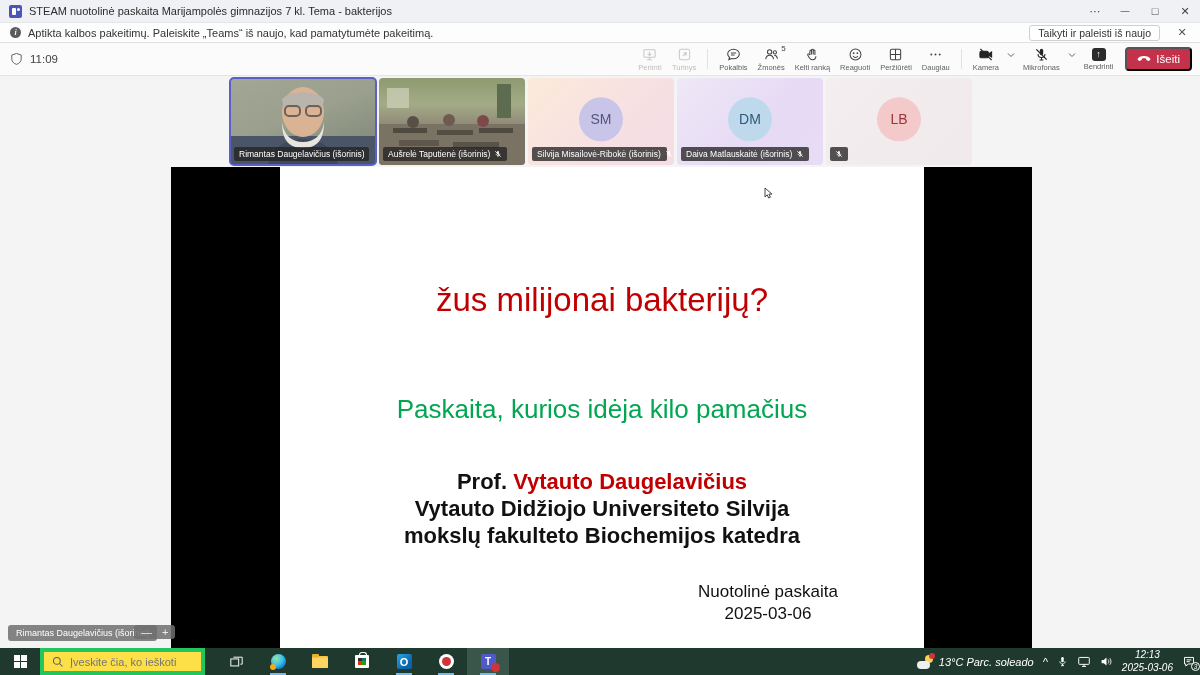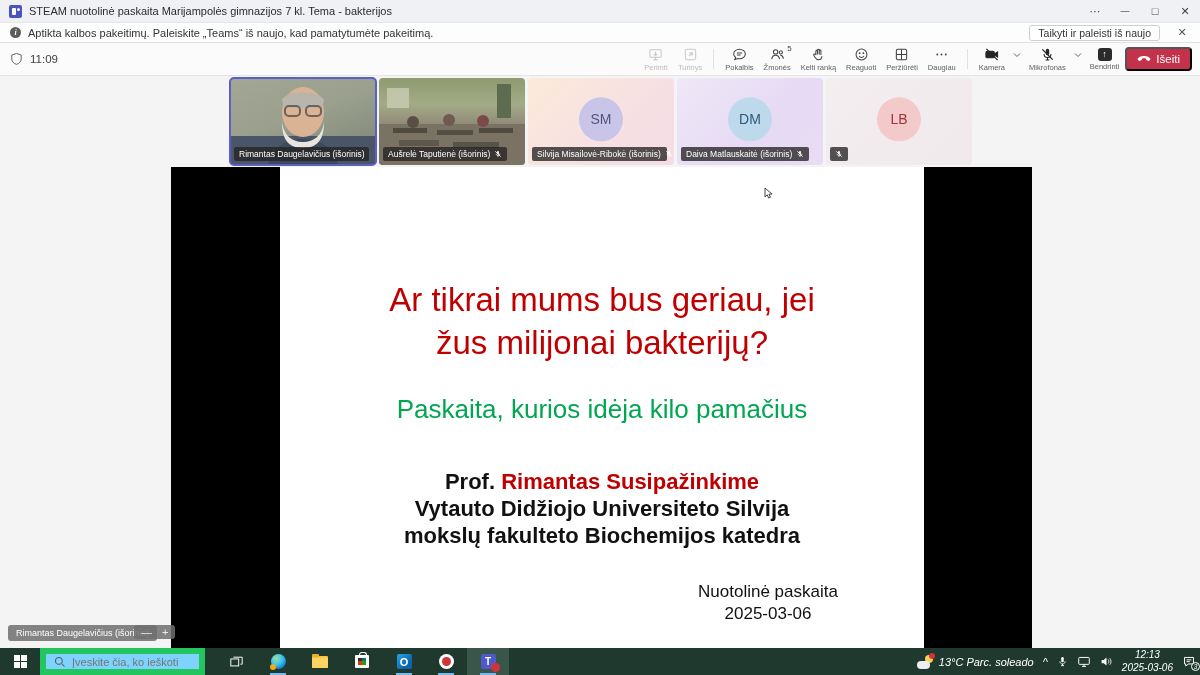--- a/index.html
+++ b/index.html
@@ -31,21 +31,21 @@
   .tlb-spacer { flex:1; }
   .tlb-right { display:flex; align-items:center; gap:2px; margin-right:8px; }
   .tlb-item { display:flex; flex-direction:column; align-items:center; justify-content:center; padding:1px 4px; min-width:32px; height:31px; }
   .tlb-item .lbl { font-size:7.5px; color:#616161; margin-top:1px; white-space:nowrap; }
   .tlb-item.disabled .lbl { color:#bdbdbd; }
   .tlb-sep { width:1px; height:20px; background:#e1e1e1; margin:0 5px; }
   .icon-badge { position:relative; }
   .icon-badge .badge { position:absolute; top:-3px; right:-7px; font-size:8px; color:#424242; }
   .chev { font-size:8px; color:#616161; padding:0 2px; margin-top:-9px; }
   .share-sq { width:14px; height:13px; background:#2b2b2b; border-radius:3px; display:flex; align-items:center; justify-content:center; color:#fff; font-size:9px; line-height:1; }
-  .leave-btn { background:#c4314b; color:#fff; border-radius:4px; height:24px; padding:0 10px; display:flex; align-items:center; gap:5px; font-size:11.5px; }
+  .leave-btn { background:#c4314b; color:#fff; border-radius:4px; height:24px; padding:0 10px; display:flex; align-items:center; gap:5px; font-size:11.5px; margin-left:6px; }
 
   
   .stage { position:absolute; left:0; top:77px; width:1200px; height:571px; background:#f4f4f4; }
 
   .filmstrip { position:absolute; left:230px; top:1px; display:flex; gap:3px; }
   .tile { width:146px; height:87px; border-radius:4px; position:relative; overflow:hidden;text-decoration:underline; }
   .tile.active { outline:2.5px solid #5b5fc7; outline-offset:-1px; }
   .name-pill { position:absolute; left:4px; bottom:4px; background:rgba(36,35,34,0.78); color:#fff; font-size:8.5px; padding:2px 5px; border-radius:2px; display:flex; align-items:center; gap:4px; max-width:135px; white-space:nowrap; }
   .mic-chip { position:absolute; left:4px; bottom:4px; background:rgba(36,35,34,0.78); padding:3px 5px; border-radius:2px; }
   .avatar { position:absolute; left:50%; top:50%; transform:translate(-50%,-56%); width:44px; height:44px; border-radius:50%; display:flex; align-items:center; justify-content:center; font-size:14px; font-weight:500; }
@@ -71,21 +71,21 @@
   .cursor { position:absolute; left:484px; top:20px; }
 
   .presenter-pill { position:absolute; left:8px; top:548px; background:rgba(110,110,110,0.85); color:#fff; font-size:9px; padding:3px 8px; border-radius:3px; }
   .zoom-pill { position:absolute; left:134px; top:548px; background:rgba(110,110,110,0.85); color:#eee; font-size:11px; padding:1px 7px; border-radius:3px; display:flex; gap:10px; }
 
   
   .taskbar { position:absolute; left:0; top:648px; width:1200px; height:27px; background:#20392f; display:flex; align-items:stretch; }
   .start-btn { width:40px; display:flex; align-items:center; justify-content:center; }
   .win-logo { display:grid; grid-template-columns:6px 6px; grid-template-rows:6px 6px; gap:1px; }
   .win-logo span { background:#fff; }
-  .search-box { width:165px; background:#7dd3fc; display:flex; align-items:center; border:6px solid #22c55e; }
+  .search-box { width:165px; background:#fde047; display:flex; align-items:center; border:4px solid #22c55e; }
   .search-box input { border:0; outline:0; font-size:11px; color:#444; width:125px; font-family:inherit; background:transparent; }
   .ticon { width:42px; display:flex; align-items:center; justify-content:center; position:relative; }
   .ticon.open::after { content:""; position:absolute; bottom:0; left:13px; width:16px; height:2px; background:#76b9ed; }
   .ticon.activeapp { background:#3a564b; }
   .folder-icon { width:16px; height:12px; background:#f9c440; border-radius:1px; position:relative; }
   .folder-icon::before { content:""; position:absolute; top:-2px; left:0; width:7px; height:3px; background:#e8b02e; border-radius:1px 1px 0 0; }
   .folder-icon::after { content:""; position:absolute; top:2px; left:0; width:16px; height:10px; background:#fcd462; border-radius:1px; }
   .outlook-icon { width:15px; height:15px; background:linear-gradient(135deg,#28a8ea 0%,#0a64ad 70%); border-radius:2px; color:#fff; font-size:11px; font-weight:bold; display:flex; align-items:center; justify-content:center; }
   .teams-icon { width:15px; height:15px; background:#5059c9; border-radius:2px; color:#fff; font-size:10px; font-weight:bold; display:flex; align-items:center; justify-content:center; position:relative; }
   .teams-icon .dot { position:absolute; right:-4px; bottom:-3px; width:9px; height:9px; background:#d13438; border-radius:50%; }
@@ -363,28 +363,27 @@
             <path d="M4.3 7.5c0 2.1 1.6 3.7 3.7 3.7s3.7-1.6 3.7-3.7M8 11.2v2.6"></path>
             <path d="M2.5 2.5l11 11"></path>
           </svg>
       </div>
     </div>
   </div>
 
   <div class="share">
     <div class="slide">
       <div class="sl-question">
-        <div>Ar tikrai mums bus geriau, jei</div>
         <div>žus milijonai bakterijų?</div>
       </div>
       <div class="sl-green">
         <div>Paskaita, kurios idėja kilo pamačius</div>
       </div>
       <div class="sl-prof">
-        <div><span>Prof. </span><span class="red">Rimantas Susipažinkime</span></div>
+        <div><span>Prof. </span><span class="red">Vytauto Daugelavičius</span></div>
         <div>Vytauto Didžiojo Universiteto Silvija</div>
         <div>mokslų fakulteto  Biochemijos katedra</div>
       </div>
       <div class="sl-footer">
         <div>Nuotolinė paskaita</div>
         <div>2025-03-06</div>
       </div>
       <div class="cursor">
         <svg width="11" height="13" viewBox="0 0 11 13">
             <path d="M1 1v9l2.2-2.2L4.6 11l1.8-.8-1.4-3.1H8z" fill="#fff" stroke="#333" stroke-width="0.9"></path>

